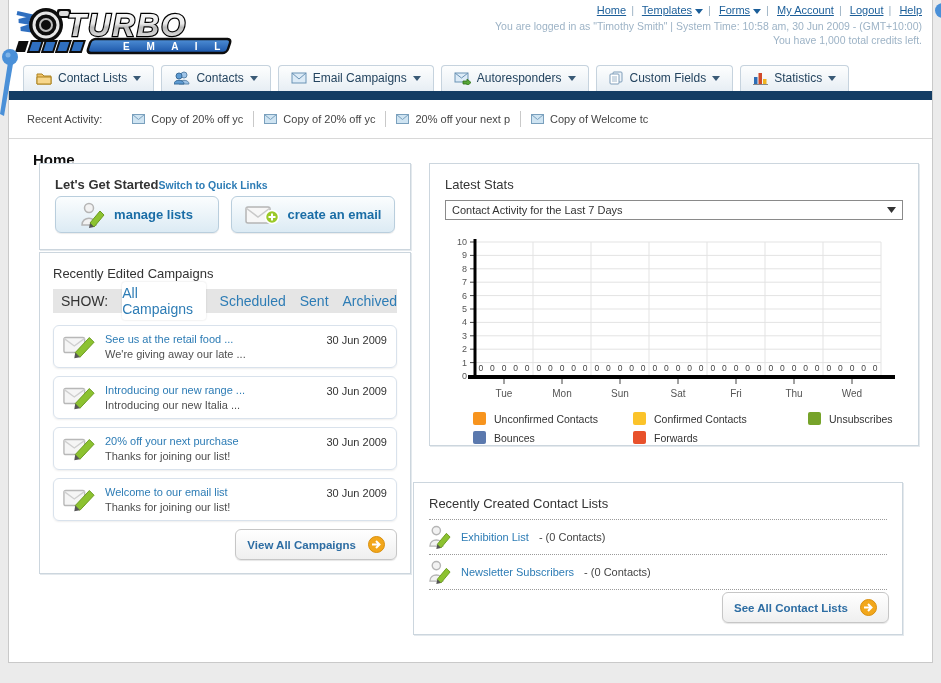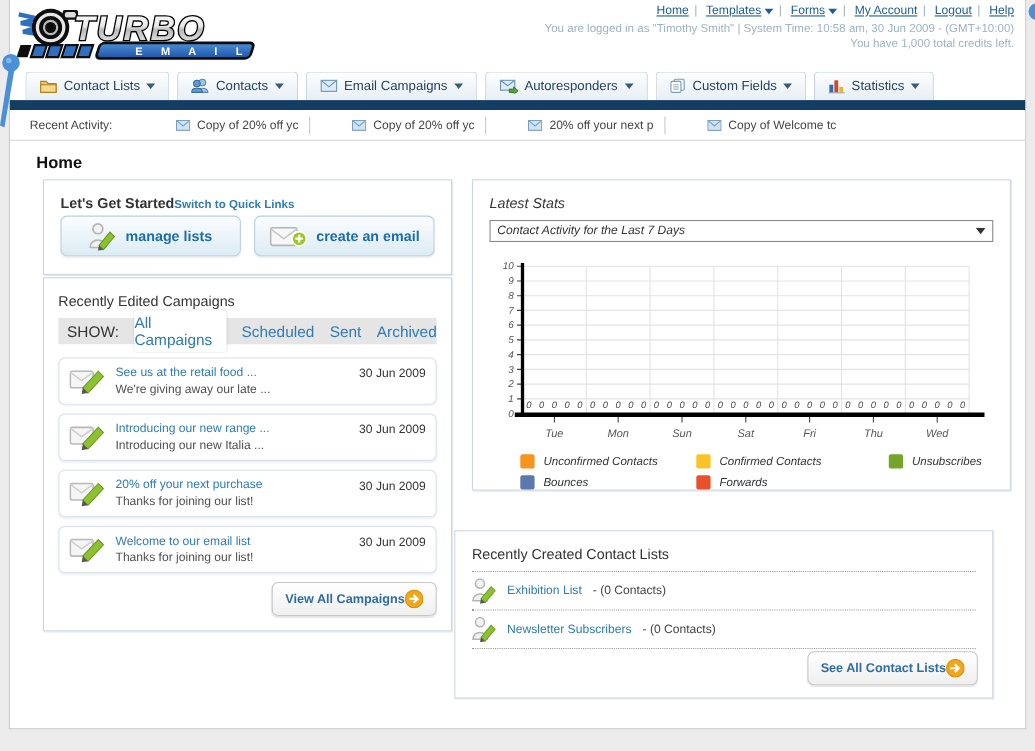--- a/index.html
+++ b/index.html
@@ -19,21 +19,21 @@
   .credits-line { font-size:10.5px; color:#9db3c6; margin-top:2px; }
   .corner-dot { position:absolute; left:926px; top:3px; width:15px; height:15px; border-radius:50%; background:#4a90d8; }
 
   
   .tabbar { display:flex; gap:7px; align-items:flex-end; padding-left:14px; height:29px; }
   .tab { display:flex; align-items:center; gap:6px; padding:5px 12px 6px; background:linear-gradient(#fdfefe,#e7eef4); border:1px solid #c6d3de; border-bottom:none; border-radius:4px 4px 0 0; font-size:12px; color:#24445f; cursor:pointer; white-space:nowrap; }
   .tab-arrow { width:0; height:0; border-left:4px solid transparent; border-right:4px solid transparent; border-top:5px solid #3a5a76; }
   .navybar { height:9px; background:#143d64; }
 
   
-  .activity-bar { display:flex; align-items:center; height:28px; border-bottom:1px solid #d8d8d8; padding-left:18px; font-size:11px; color:#454545;gap:28px; }
+  .activity-bar { display:flex; align-items:center; height:39px; border-bottom:1px solid #d8d8d8; padding-left:18px; font-size:11px; color:#454545; }
   .activity-label { margin-right:20px; }
   .activity-item { display:flex; align-items:center; gap:6px; padding:0 10px; border-right:1px solid #c9c9c9; height:16px; color:#454545; cursor:pointer; }
   .activity-item:last-child { border-right:none; }
 
   .page-title { font-size:15px; font-weight:bold; color:#101010; margin:12px 0 0 24px; }
 
   
   .panel { position:absolute; background:#fff; border:1px solid #ccd6de; box-shadow:1px 1px 0 #e4e9ed; }
   .panel-title { font-size:13px; color:#333; }
 
@@ -48,23 +48,23 @@
   .show-label { color:#333; }
   .filter { color:#2d7cb5; cursor:pointer; }
   .filter.active { background:#fff; padding:3px 0; border-radius:3px; box-shadow:0 0 2px rgba(0,0,0,.15); }
   .camp-list { margin-top:12px; }
   .camp-card { display:flex; align-items:flex-start; gap:10px; border:1px solid #d9e2ec; border-radius:6px; box-shadow:0 1px 2px rgba(0,0,0,.07); padding:6px 9px; margin-bottom:8px; height:43px; cursor:pointer; }
   .camp-text { line-height:15px; }
   .camp-title { font-size:11px; color:#2d7cb5; cursor:pointer; }
   .camp-sub { font-size:11px; color:#4f4f4f; }
   .camp-date { margin-left:auto; font-size:11px; color:#333; padding-top:2px; }
   .view-all-row { display:flex; justify-content:flex-end; margin-top:4px; }
-  .pill-btn { display:flex; align-items:center; gap:0; padding:6px 11px; background:linear-gradient(#ffffff,#efefef); border:1px solid #c6c6c6; border-radius:6px; font-size:11.5px; font-weight:bold; color:#2d6da3; cursor:pointer; box-shadow:0 1px 1px rgba(0,0,0,.1); }
-
-  .stats-panel { left:420px; top:163px; width:490px; height:283px; padding:13px 15px;font-style:italic; }
+  .pill-btn { display:flex; align-items:center; gap:12px; padding:6px 11px; background:linear-gradient(#ffffff,#efefef); border:1px solid #c6c6c6; border-radius:6px; font-size:11.5px; font-weight:bold; color:#2d6da3; cursor:pointer; box-shadow:0 1px 1px rgba(0,0,0,.1); }
+
+  .stats-panel { left:420px; top:163px; width:490px; height:283px; padding:13px 15px; }
   .stats-select { display:flex; align-items:center; justify-content:space-between; height:20px; border:1px solid #8a8a8a; background:#fff; margin-top:8px; padding:0 6px; font-size:11px; color:#333; cursor:pointer; }
   .chart-wrap { margin-top:14px; }
   .legend { margin:4px 0 0 28px; display:grid; grid-template-columns:160px 175px 140px; row-gap:6px; font-size:10.5px; color:#333; }
   .legend-item { display:flex; align-items:center; gap:8px; }
   .swatch { width:13px; height:13px; border-radius:2px; flex:none; }
 
   .lists-panel { left:404px; top:482px; width:490px; height:153px; padding:13px 15px; }
   .dotted { border-bottom:1px dotted #9a9a9a; margin-top:8px; }
   .list-row { display:flex; align-items:center; gap:10px; padding:5px 0; border-bottom:1px dotted #9a9a9a; font-size:11px; }
   .list-name { color:#2d7cb5; cursor:pointer; }

